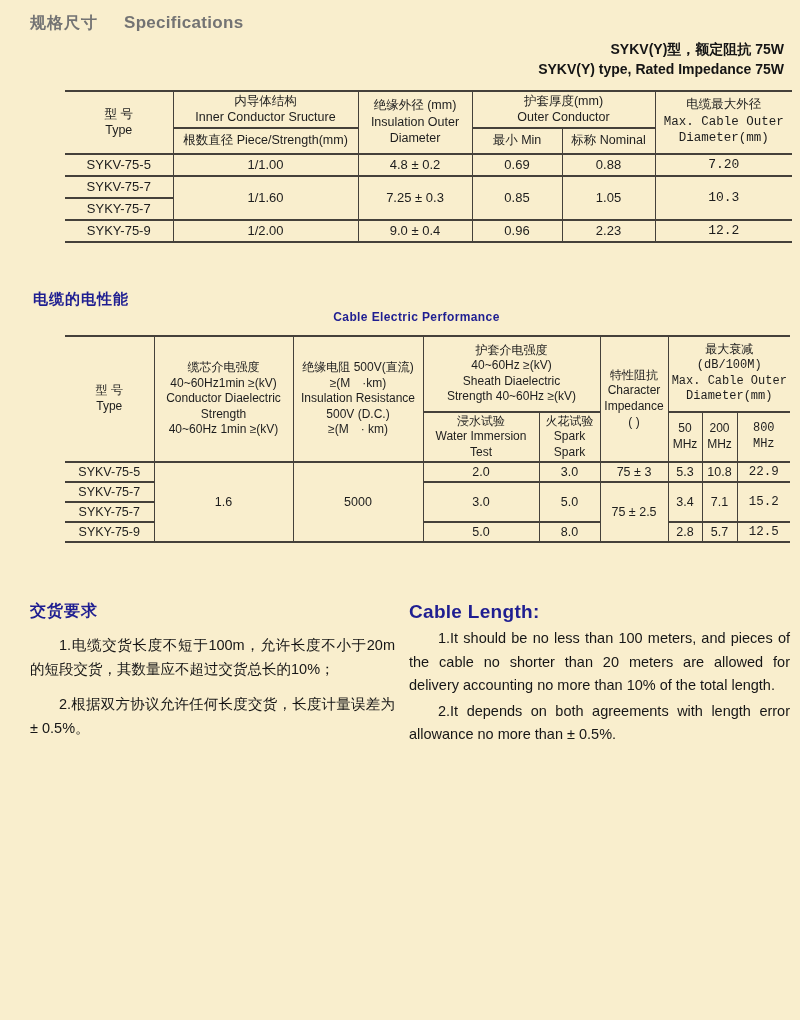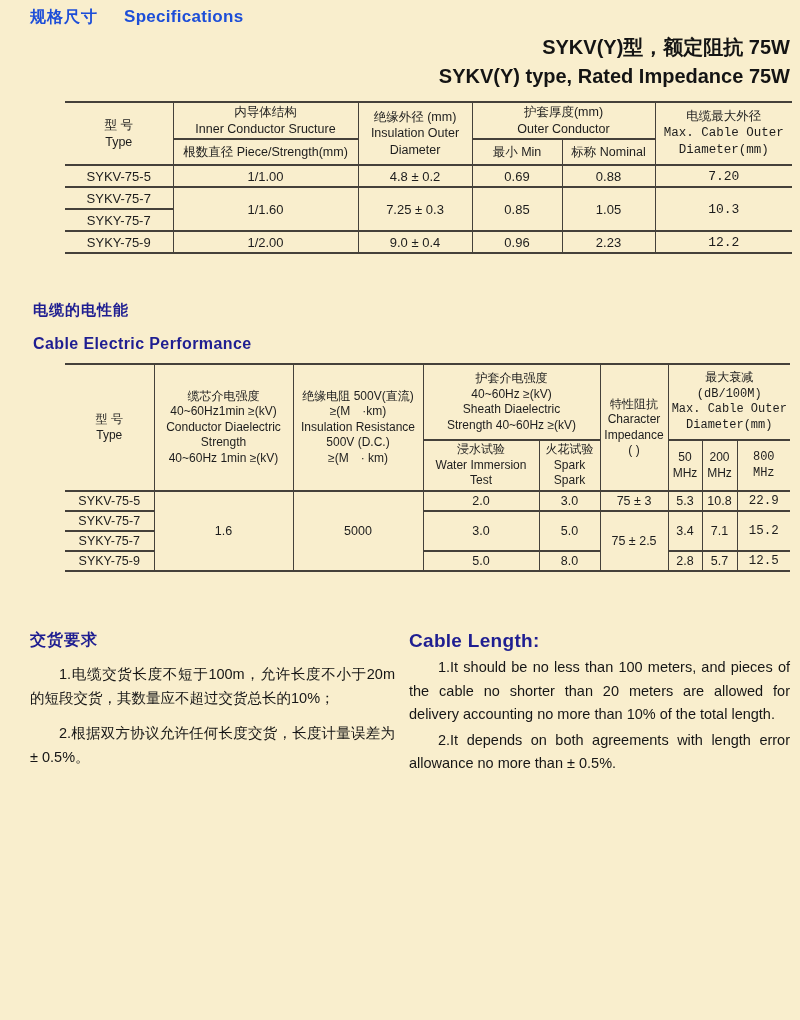--- a/index.html
+++ b/index.html
@@ -9,45 +9,45 @@
     background: #f9eecd;
     font-family: "Liberation Sans", "DejaVu Sans", sans-serif;
     color: #1d1d1d;
     overflow: hidden;
     position: relative;
   }
   .page { width: 800px; height: 1020px; position: relative; }
 
   
   .top-heading {
-    padding: 7px 0 0 30px;
-    color: #1d4ed8;
+    padding: 13px 0 0 30px;
+    color: #737373;
     font-weight: bold;
   }
   .top-heading .cn { font-size: 16px; letter-spacing: 1px; }
   .top-heading .en { font-size: 17px; margin-left: 26px; letter-spacing: 0.3px; }
 
   .subtitle {
     margin-top: 5px;
-    padding-right: 10px;
+    padding-right: 16px;
     text-align: right;
-    font-size: 20px;
+    font-size: 14px;
     font-weight: bold;
     color: #141414;
     line-height: 1.45;
   }
 
   .section-heading {
     margin: 46px 0 0 33px;
     color: #1f1e91;
     font-weight: bold;
     line-height: 1.3;
   }
   .section-heading .cn { font-size: 15px; letter-spacing: 1px; display: block; }
-  .section-heading .en { font-size: 16px; letter-spacing: 0.4px; display: block; margin-top: 14px; }
+  .section-heading .en { font-size: 12px; letter-spacing: 0.4px; display: block; margin-top: 2px; text-align: center; }
 
   
   table.sheet {
     border-collapse: collapse;
     table-layout: fixed;
     margin-left: 65px;
   }
   table.sheet td {
     border: 1.5px solid #45413a;
     border-top-width: 2px;

